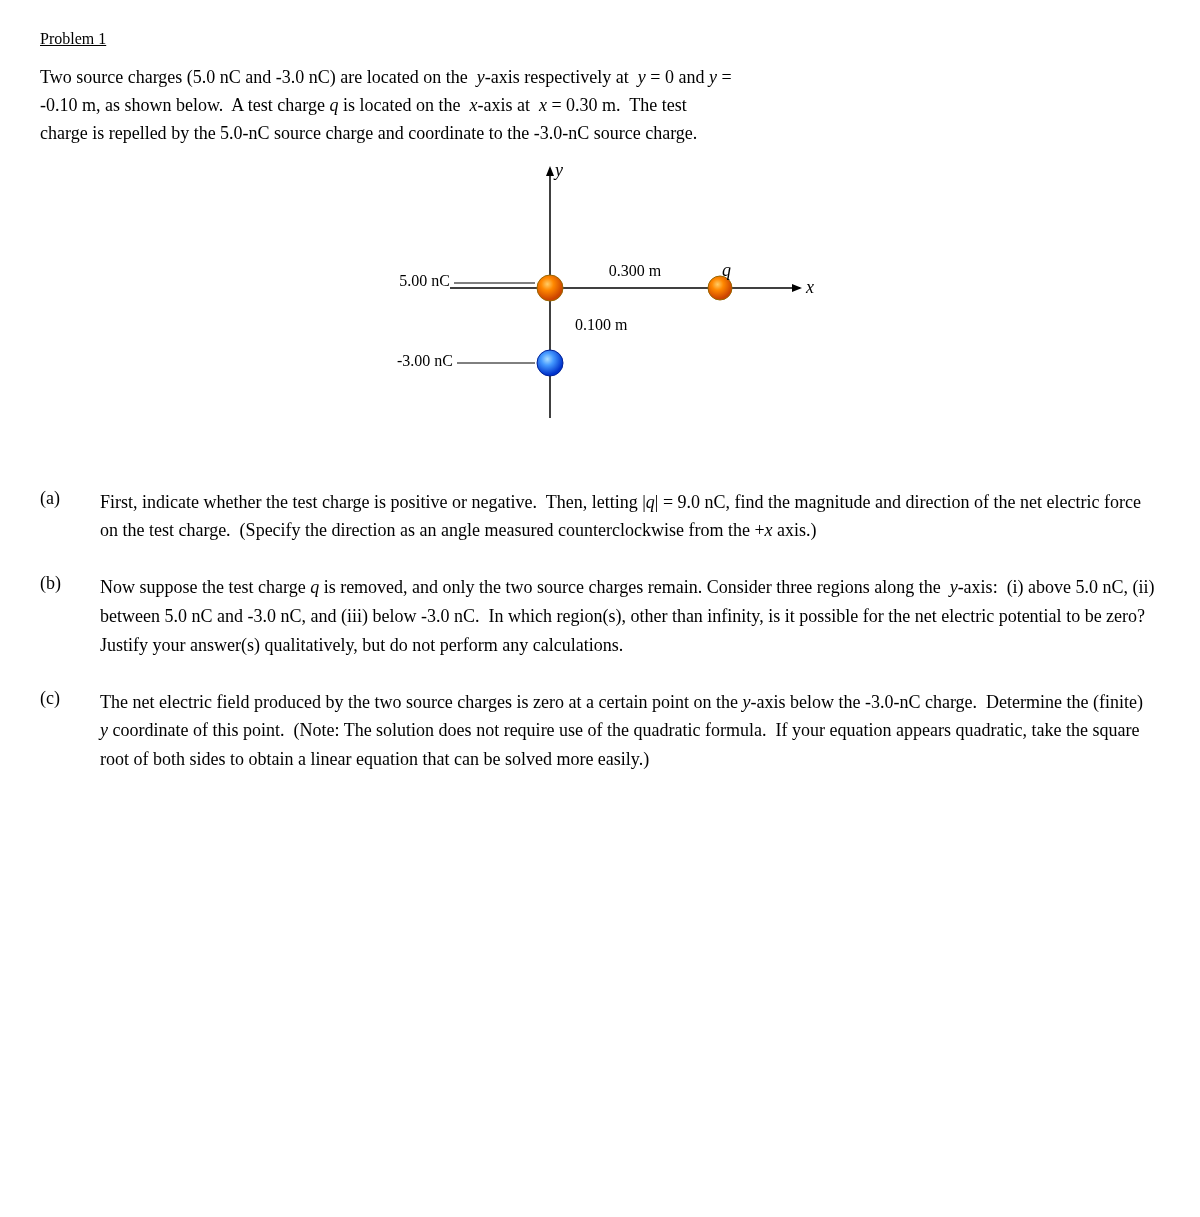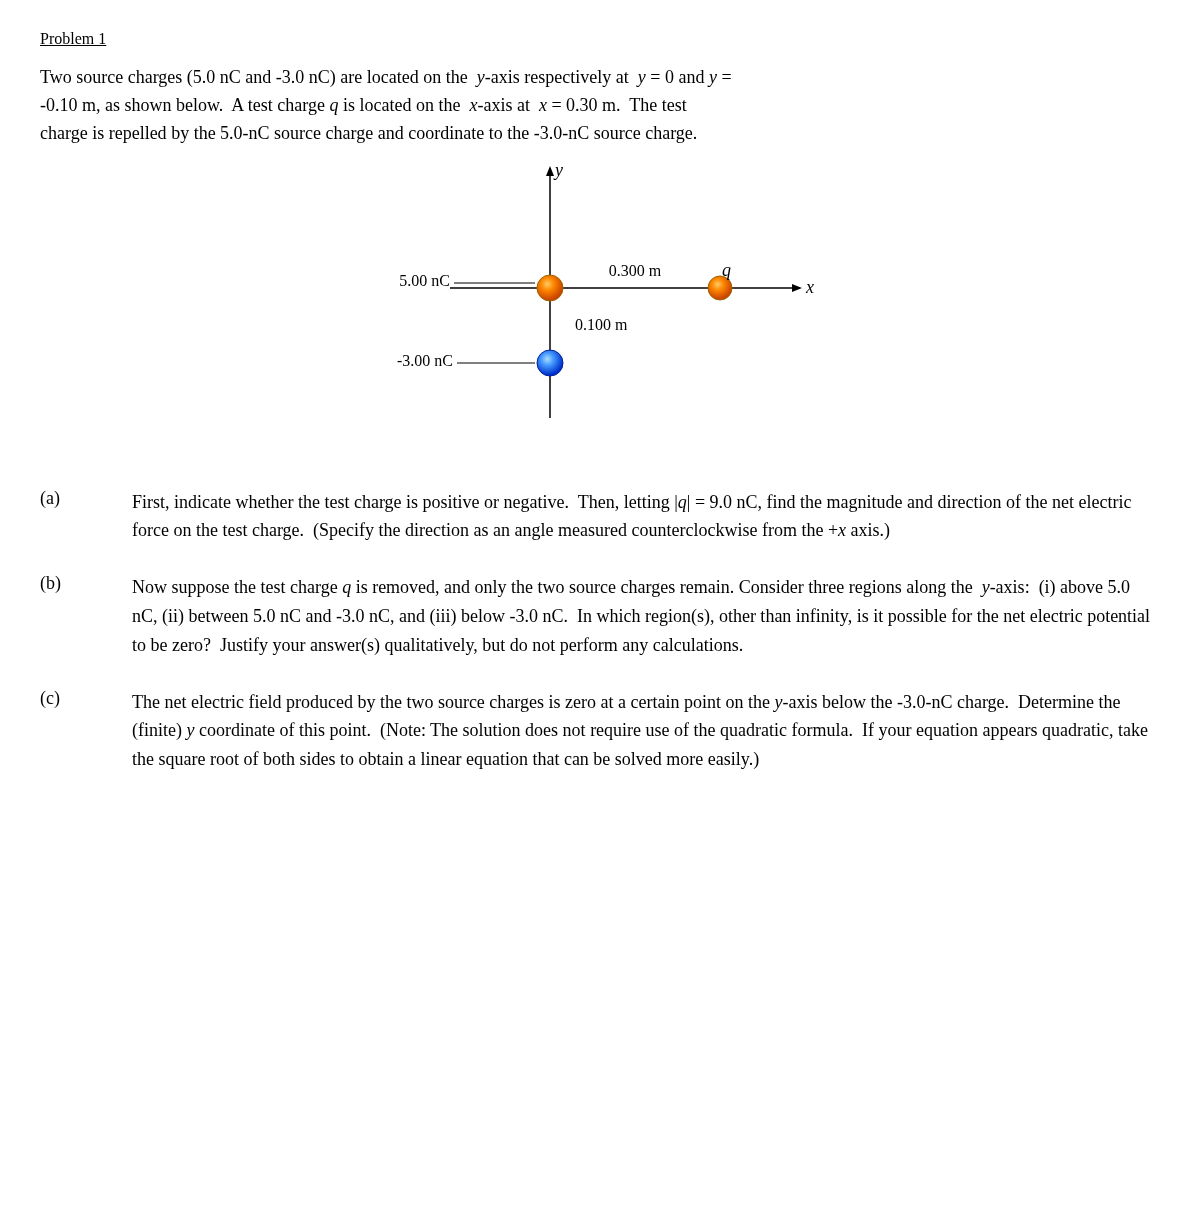--- a/index.html
+++ b/index.html
@@ -46,21 +46,20 @@
     }
     .part-label {
       min-width: 60px;
       font-size: 18px;
       padding-top: 0px;
       flex-shrink: 0;
     }
     .part-text {
       line-height: 1.6;
       flex: 1;
-      margin-left: 32px;
     }
   </style>
 </head>
 <body>
 
 <div class="problem-title">Problem 1</div>
 
 <div class="intro-text">
   Two source charges (5.0 nC and -3.0 nC) are located on the &nbsp;<span class="italic">y</span>-axis respectively at &nbsp;<span class="italic">y</span>&nbsp;= 0 and <span class="italic">y</span>&nbsp;=
   <br>

